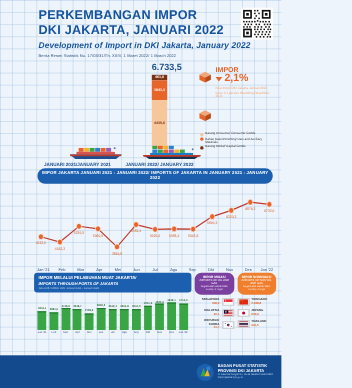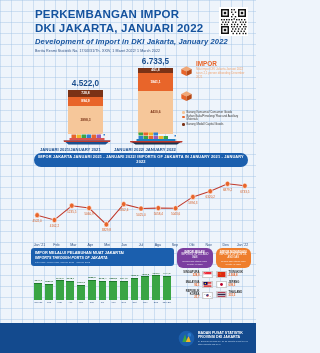--- a/index.html
+++ b/index.html
@@ -32,21 +32,21 @@
   .qr {
     position: absolute; top: 7px; right: 8px;
     width: 29px; height: 29px; background: #fff; padding: 1px;
   }
   .qr svg { display: block; }
 
   
   .top { display: flex; height: 96px; padding: 0 4px; position: relative; }
   .bars-area { flex: 1; position: relative; }
 
-  .barwrap { position: absolute; bottom: 17px; width: 35px; }
+  .barwrap { position: absolute; bottom: 17px; width: 14px; }
   .barwrap.b1 { left: 38px; }
   .barwrap.b2 { left: 108px; }
   .bar-total {
     text-align: center; font-size: 8.2px; font-weight: bold;
     color: #1b4f8f; margin-bottom: 2px; white-space: nowrap;
   }
   .bar { width: 100%; display: flex; flex-direction: column; }
   .seg { display: flex; align-items: center; justify-content: center;
          font-size: 3.3px; color: #fff; font-weight: bold; overflow: hidden; }
   .seg.s-top { background: #7a3216; }
@@ -233,28 +233,20 @@
         <rect x="19" y="24.8" width="1.4" height="1.4"></rect>
           <rect x="22.5" y="24.8" width="1.4" height="1.4"></rect>
         <rect x="25" y="24.8" width="1.4" height="1.4"></rect>
       </g>
     </svg>
   </div>
 
   <div class="top">
     <div class="bars-area">
 
-      <div class="barwrap b1">
-        <div class="bar-total">4.522,0</div>
-        <div class="bar">
-          <div class="seg s-top" style="height:7px">728,8</div>
-          <div class="seg s-mid" style="height:9px">894,9</div>
-          <div class="seg s-bot" style="height:28px">2898,3</div>
-        </div>
-      </div>
 
       <div class="barwrap b2">
         <div class="bar-total">6.733,5</div>
         <div class="bar">
           <div class="seg s-top" style="height:5px">461,8</div>
           <div class="seg s-mid" style="height:18px">1841,1</div>
           <div class="seg s-bot" style="height:43px">4430,6</div>
         </div>
       </div>
 
@@ -298,20 +290,24 @@
       <div class="stat">
         <div class="box-icon">
           <svg viewBox="0 0 20 18" width="13">
             <path d="M2 6 L10 2 L18 6 L10 10 Z" fill="#f0a878"></path>
             <path d="M2 6 L10 10 L10 17 L2 13 Z" fill="#e8652a"></path>
             <path d="M18 6 L10 10 L10 17 L18 13 Z" fill="#b84a16"></path>
           </svg>
         </div>
         <div class="stat-body">
           <div class="stat-label">IMPOR</div>
+          <div class="stat-val">
+            <span class="tri dn"></span>
+            <span>2,1%</span>
+          </div>
           <div class="stat-desc">Nilai impor DKI Jakarta Januari 2022 turun 2,1 persen dibanding Desember 2021</div>
         </div>
       </div>
 
       <div class="stat">
         <div class="box-icon">
           <svg viewBox="0 0 20 18" width="13">
             <path d="M2 6 L10 2 L18 6 L10 10 Z" fill="#f0a878"></path>
             <path d="M2 6 L10 10 L10 17 L2 13 Z" fill="#e8652a"></path>
             <path d="M18 6 L10 10 L10 17 L18 13 Z" fill="#b84a16"></path>

